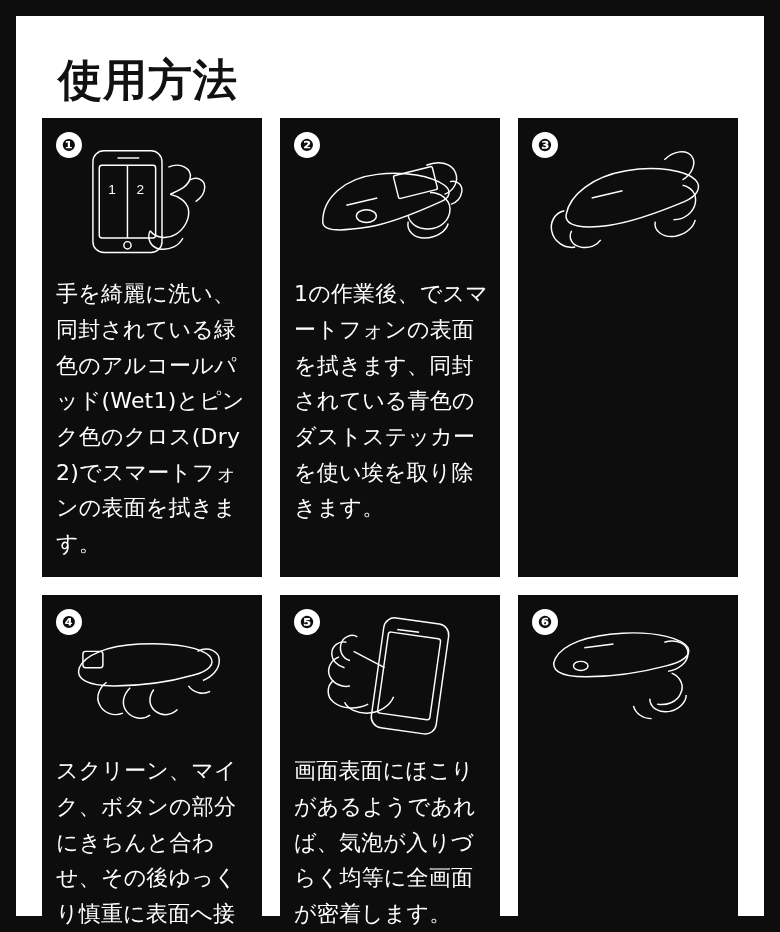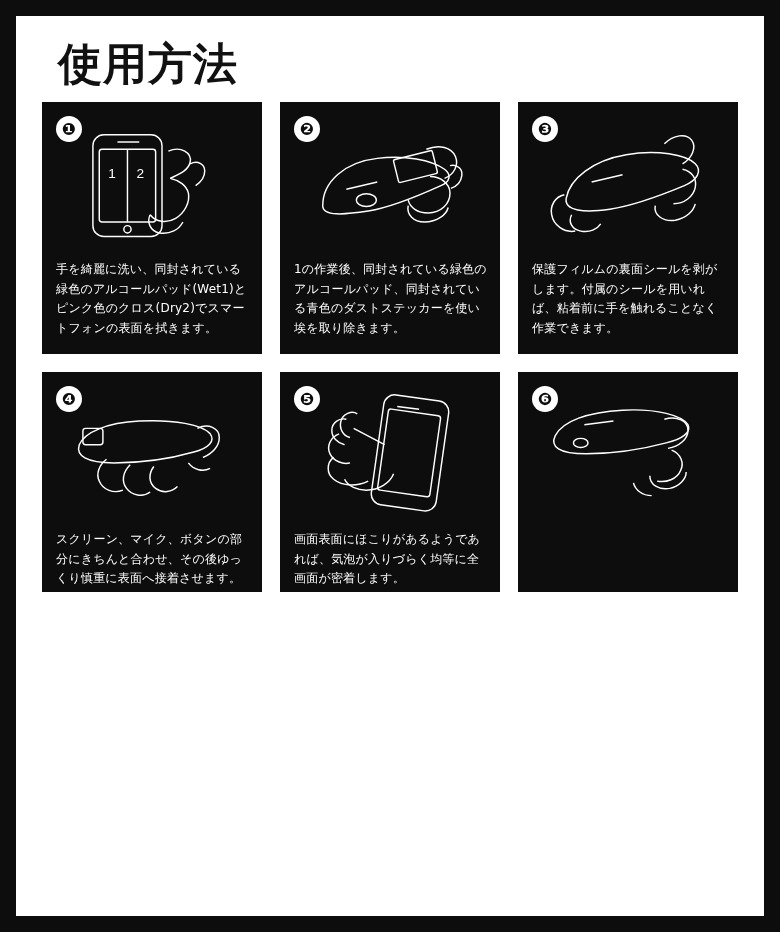--- a/index.html
+++ b/index.html
@@ -29,21 +29,21 @@
     background: #ffffff;
     box-sizing: border-box;
     padding: 18px 26px 20px 26px;
   }
   .title {
     font-size: 44px;
     font-weight: bold;
     letter-spacing: 1px;
     color: #111111;
     line-height: 1.1;
-    margin: 6px 0 14px 16px;
+    margin: 22px 0 14px 16px;
   }
   .grid {
     display: grid;
     grid-template-columns: repeat(3, 1fr);
     column-gap: 18px;
     row-gap: 18px;
   }
   .card {
     background: #0d0d0d;
     color: #ffffff;
@@ -73,21 +73,21 @@
     z-index: 4;
   }
   .art svg {
     position: absolute;
     left: 0;
     top: 0;
     width: 100%;
     height: 100%;
   }
   .card .caption {
-    font-size: 12px;
+    font-size: 22px;
     line-height: 1.62;
     padding: 4px 12px 16px 14px;
     letter-spacing: 0.2px;
     word-break: break-all;
   }
   .row2 .card .caption {
     padding-bottom: 4px;
   }
 </style>
 </head>
@@ -131,39 +131,38 @@
               <line x1="62" y1="78" x2="96" y2="70"></line>
               <ellipse cx="84" cy="90" rx="11" ry="7"></ellipse>
               <rect x="116" y="40" width="44" height="26" rx="2" transform="rotate(-14 138 53)"></rect>
               <path d="M150 34 c14 -6 28 -2 32 8 c4 10 -2 20 -12 24"></path>
               <path d="M154 64 c12 0 22 8 22 18 c0 12 -10 22 -24 22 c-12 0 -20 -6 -22 -14"></path>
               <path d="M130 96 c-2 10 6 18 18 18 c14 0 24 -8 26 -16"></path>
               <path d="M176 52 c8 -2 14 4 13 11 c-1 7 -6 12 -12 14"></path>
             </g>
           </svg>
         </div>
-        <div class="caption">1の作業後、同封されている緑色のアルコールパッド、同封されている青色のダストステッカーを使い埃を取り除きます。</div>
+        <div class="caption">1の作業後、でスマートフォンの表面を拭きます、同封されている青色のダストステッカーを使い埃を取り除きます。</div>
       </div>
 
       <div class="card">
         <div class="art">
           <div class="badge">❸</div>
           <svg viewBox="0 0 220 140">
             <g fill="none" stroke="#ffffff" stroke-width="1.6">
               <path d="M42 88 c4 -22 30 -42 66 -48 c34 -6 66 0 76 10 c8 8 2 18 -12 24 c-24 10 -56 22 -82 26 c-28 4 -50 2 -48 -12 z"></path>
               <line x1="70" y1="70" x2="104" y2="62"></line>
               <path d="M150 28 c10 -10 24 -12 30 -4 c6 8 0 20 -10 26"></path>
               <path d="M170 56 c10 2 16 10 14 20 c-2 10 -12 18 -24 18"></path>
               <path d="M140 96 c-2 10 8 18 22 16 c12 -2 20 -10 22 -18"></path>
               <path d="M40 84 c-10 2 -16 12 -14 22 c2 12 14 20 26 18"></path>
               <path d="M48 106 c-4 8 0 16 10 18 c10 2 18 -2 22 -8"></path>
             </g>
           </svg>
         </div>
-        <div class="caption">保護フィルムの裏面シールを剥がします。付属のシールを用いれば、粘着前に手を触れることなく作業できます。</div>
       </div>
     </div>
 
     <div class="grid row2" style="margin-top:18px;">
 
       <div class="card">
         <div class="art">
           <div class="badge">❹</div>
           <svg viewBox="0 0 220 140">
             <g fill="none" stroke="#ffffff" stroke-width="1.6">

